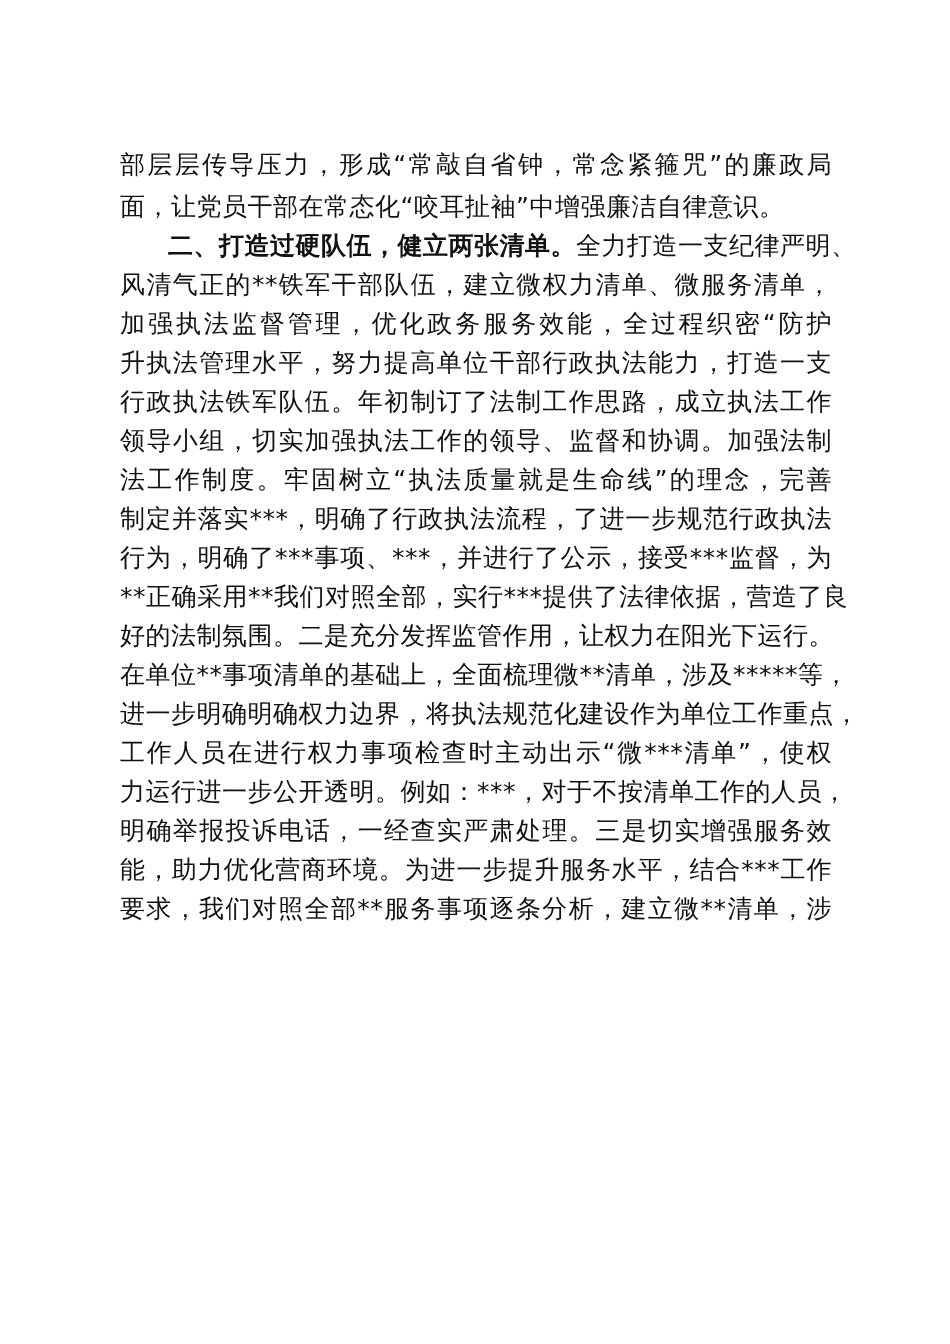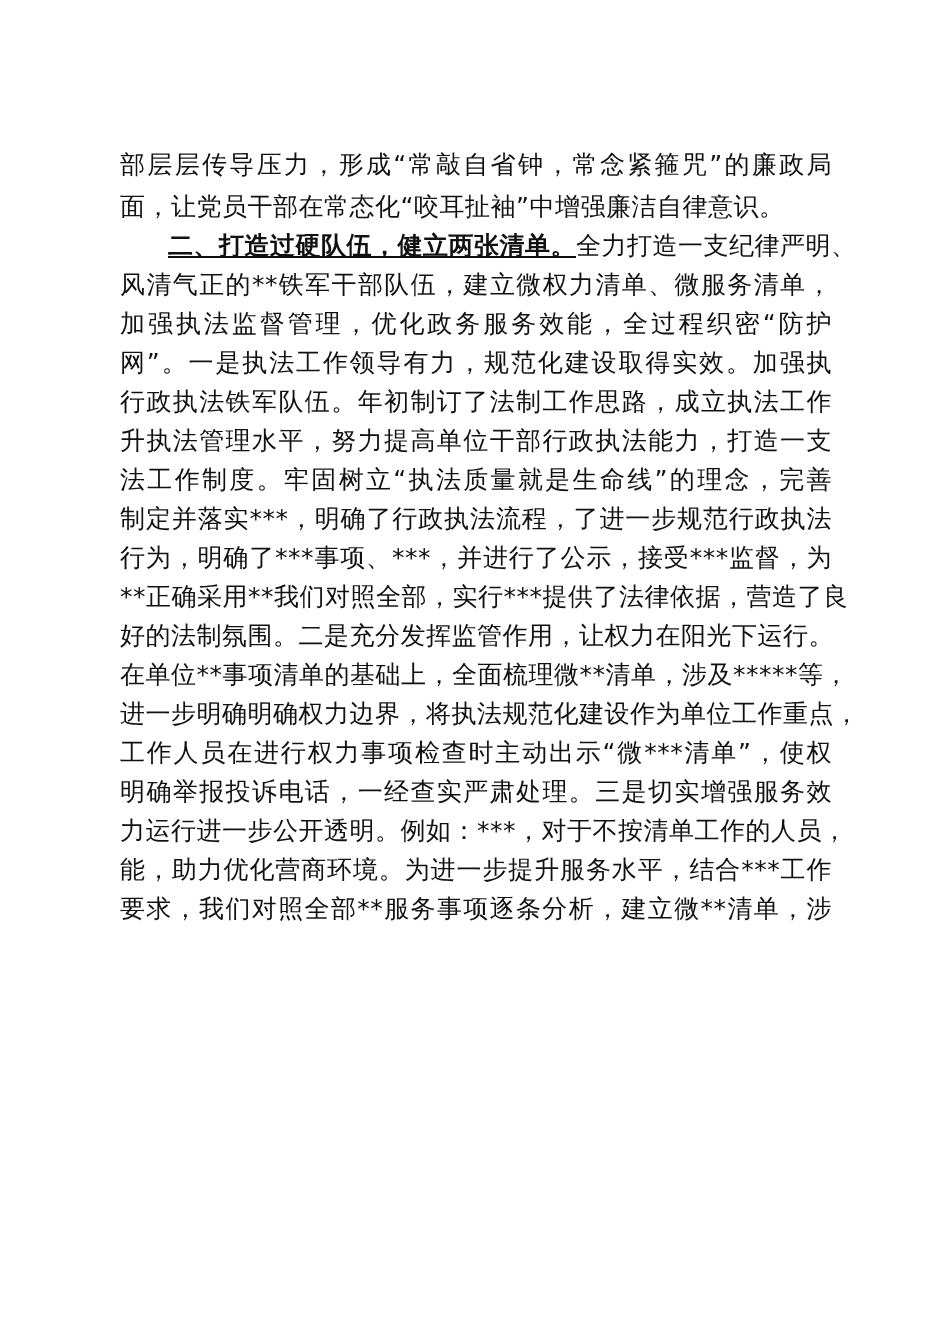--- a/index.html
+++ b/index.html
@@ -16,41 +16,41 @@
     .line {
       height: 39px; line-height: 39px;
       white-space: nowrap;
       text-align: justify;
       text-align-last: justify;
       letter-spacing: 0.5px;
     }
     .line.first { height: 44px; line-height: 44px; }
     .line.indent { padding-left: 48px; }
     .line.last { text-align-last: left; }
-    .bold { font-weight: bold; text-decoration: underline; }
+    .bold { font-weight: bold; }
   </style>
 </head>
 <body>
 
 <div class="page">
   <div class="text-block">
     <div class="line first">部层层传导压力，形成“常敲自省钟，常念紧箍咒”的廉政局</div>
     <div class="line last">面，让党员干部在常态化“咬耳扯袖”中增强廉洁自律意识。</div>
     <div class="line indent"><span class="bold">二、打造过硬队伍，健立两张清单。</span><span>全力打造一支纪律严明、</span></div>
     <div class="line">风清气正的**铁军干部队伍，建立微权力清单、微服务清单，</div>
     <div class="line">加强执法监督管理，优化政务服务效能，全过程织密“防护</div>
-    <div class="line">网”。一是执法工作领导有力，规范化建设取得实效。加强执</div>
+    <div class="line">升执法管理水平，努力提高单位干部行政执法能力，打造一支</div>
     <div class="line">行政执法铁军队伍。年初制订了法制工作思路，成立执法工作</div>
-    <div class="line">升执法管理水平，努力提高单位干部行政执法能力，打造一支</div>
+    <div class="line">领导小组，切实加强执法工作的领导、监督和协调。加强法制</div>
     <div class="line">法工作制度。牢固树立“执法质量就是生命线”的理念，完善</div>
     <div class="line">制定并落实***，明确了行政执法流程，了进一步规范行政执法</div>
     <div class="line">行为，明确了***事项、***，并进行了公示，接受***监督，为</div>
     <div class="line">**正确采用**我们对照全部，实行***提供了法律依据，营造了良</div>
     <div class="line">好的法制氛围。二是充分发挥监管作用，让权力在阳光下运行。</div>
     <div class="line">在单位**事项清单的基础上，全面梳理微**清单，涉及*****等，</div>
     <div class="line">进一步明确明确权力边界，将执法规范化建设作为单位工作重点，</div>
     <div class="line">工作人员在进行权力事项检查时主动出示“微***清单”，使权</div>
+    <div class="line">力运行进一步公开透明。例如：***，对于不按清单工作的人员，</div>
     <div class="line">明确举报投诉电话，一经查实严肃处理。三是切实增强服务效</div>
-    <div class="line">力运行进一步公开透明。例如：***，对于不按清单工作的人员，</div>
     <div class="line">能，助力优化营商环境。为进一步提升服务水平，结合***工作</div>
     <div class="line">要求，我们对照全部**服务事项逐条分析，建立微**清单，涉</div>
   </div>
 </div>
 
 </body></html>

